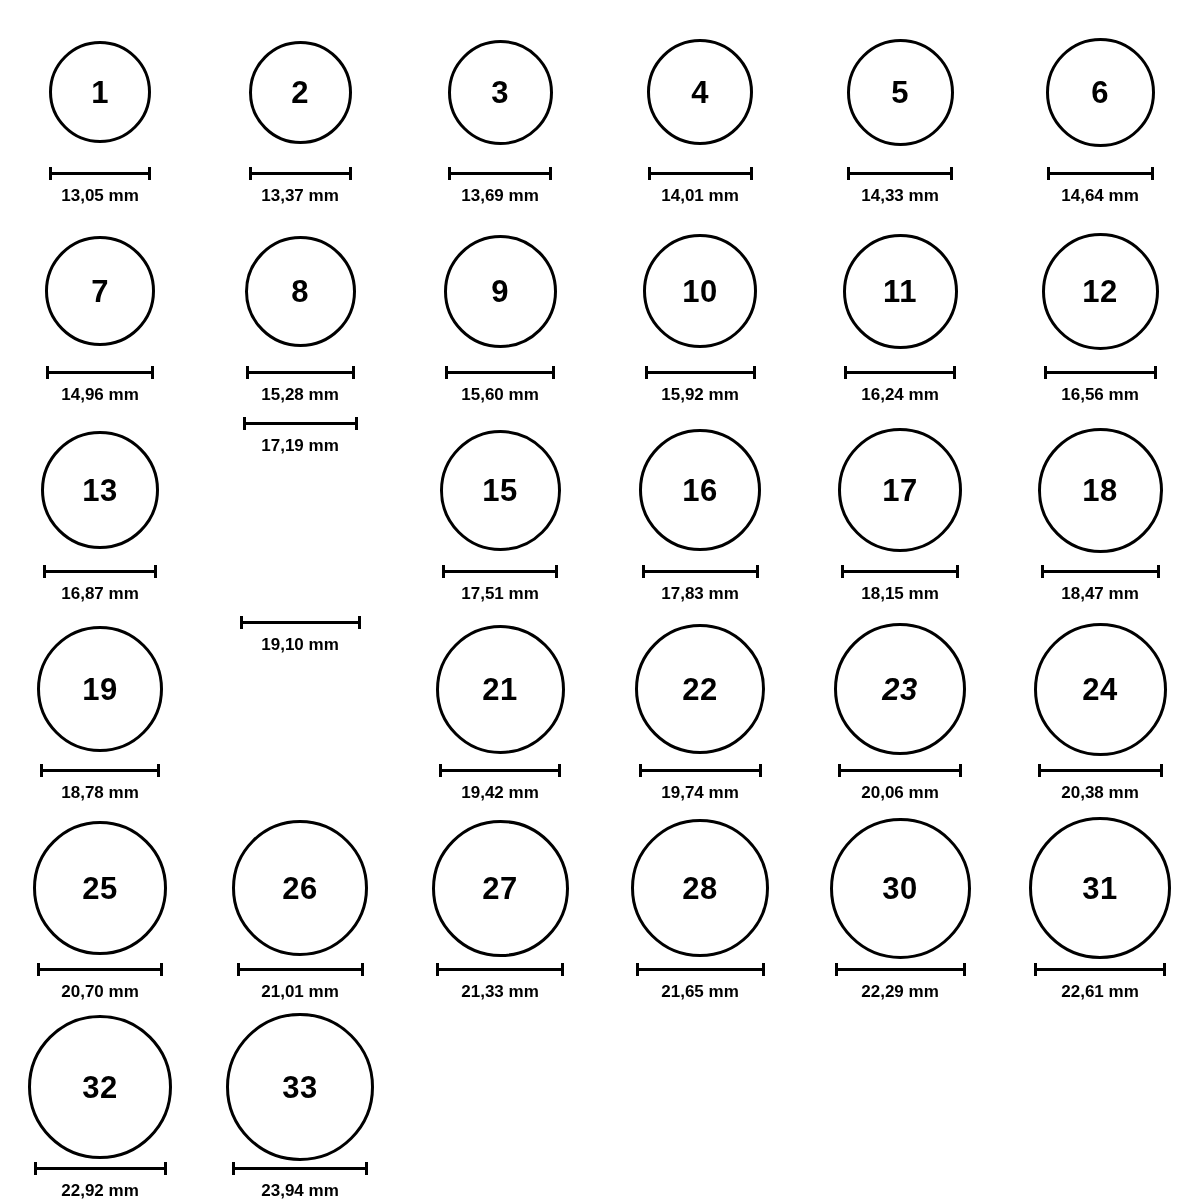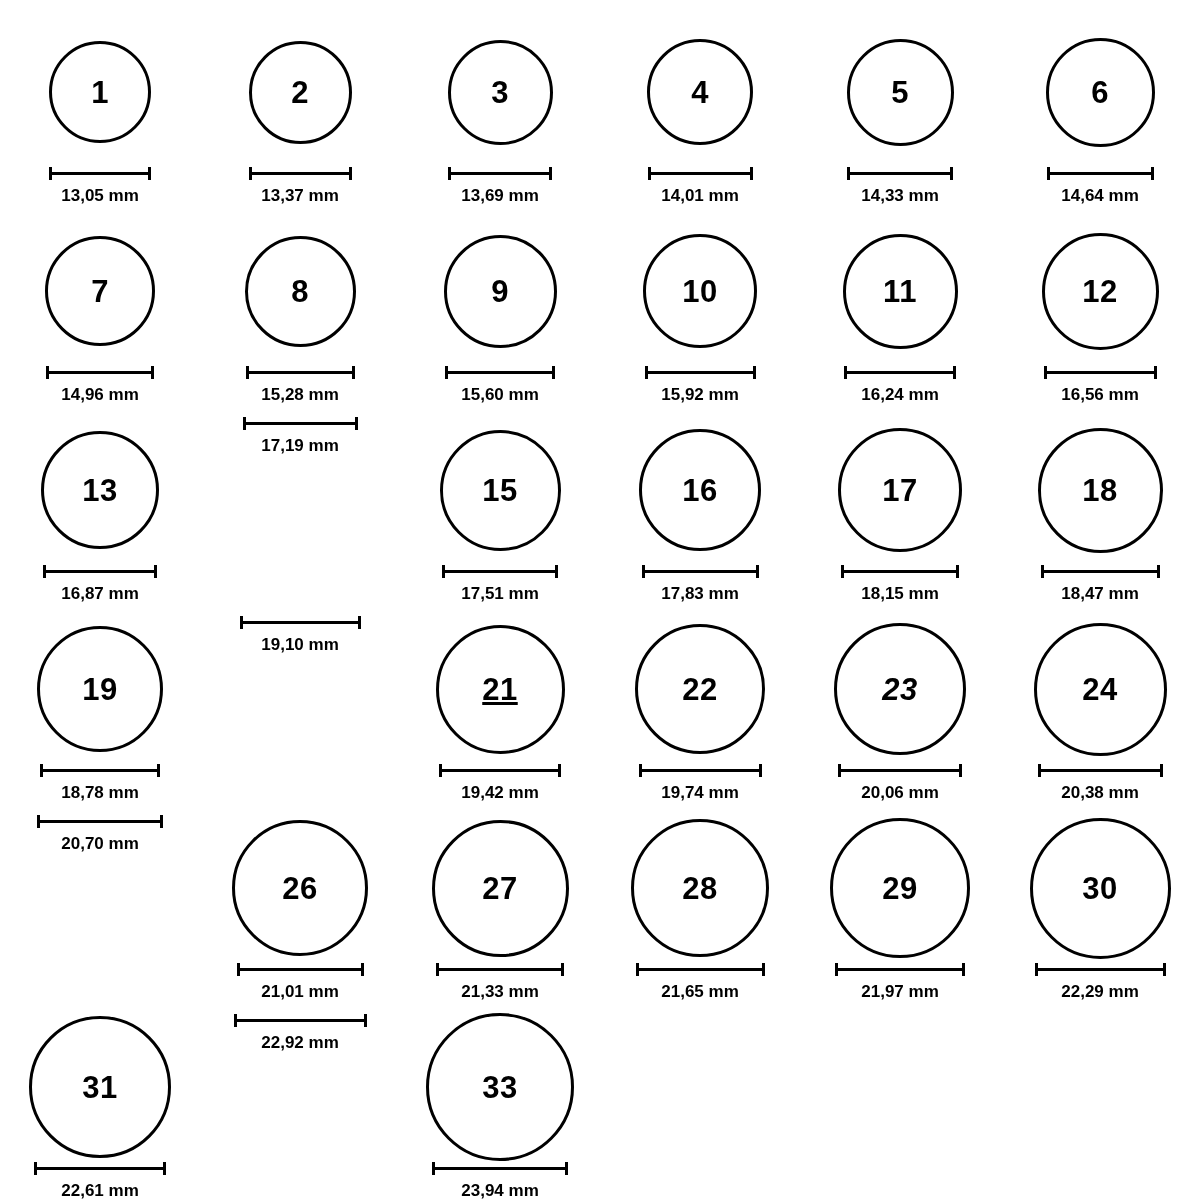--- a/index.html
+++ b/index.html
@@ -339,21 +339,21 @@
       <div class="cell">
         <div class="measure" style="width: 121px;">
           <div class="bar"></div>
           <div class="cap left"></div>
           <div class="cap right"></div>
         </div>
         <div class="mm-label">19,10 mm</div>
       </div>
       <div class="cell">
         <div class="ring-wrap">
-          <div class="ring" style="width: 129px; height: 129px; border-color: rgb(0, 0, 0); text-decoration: underline;">
+          <div class="ring" style="width: 129px; height: 129px; border-color: rgb(0, 0, 0);">
             <div class="ring-number">21</div>
           </div>
         </div>
         <div class="measure" style="width: 122px;">
           <div class="bar"></div>
           <div class="cap left"></div>
           <div class="cap right"></div>
         </div>
         <div class="mm-label">19,42 mm</div>
       </div>
@@ -390,20 +390,25 @@
           </div>
         </div>
         <div class="measure" style="width: 125px;">
           <div class="bar"></div>
           <div class="cap left"></div>
           <div class="cap right"></div>
         </div>
         <div class="mm-label">20,38 mm</div>
       </div>
       <div class="cell">
+        <div class="ring-wrap">
+          <div class="ring" style="width: 134px; height: 134px; border-color: rgb(0, 0, 0);">
+            <div class="ring-number">25</div>
+          </div>
+        </div>
         <div class="measure" style="width: 126px;">
           <div class="bar"></div>
           <div class="cap left"></div>
           <div class="cap right"></div>
         </div>
         <div class="mm-label">20,70 mm</div>
       </div>
       <div class="cell">
         <div class="ring-wrap">
           <div class="ring" style="width: 136px; height: 136px; border-color: rgb(0, 0, 0);">
@@ -438,33 +443,20 @@
         </div>
         <div class="measure" style="width: 129px;">
           <div class="bar"></div>
           <div class="cap left"></div>
           <div class="cap right"></div>
         </div>
         <div class="mm-label">21,65 mm</div>
       </div>
       <div class="cell">
         <div class="ring-wrap">
-          <div class="ring" style="width: 140px; height: 140px; border-color: rgb(0, 0, 0);">
-            <div class="ring-number">29</div>
-          </div>
-        </div>
-        <div class="measure" style="width: 130px;">
-          <div class="bar"></div>
-          <div class="cap left"></div>
-          <div class="cap right"></div>
-        </div>
-        <div class="mm-label">21,97 mm</div>
-      </div>
-      <div class="cell">
-        <div class="ring-wrap">
           <div class="ring" style="width: 141px; height: 141px; border-color: rgb(0, 0, 0);">
             <div class="ring-number">30</div>
           </div>
         </div>
         <div class="measure" style="width: 131px;">
           <div class="bar"></div>
           <div class="cap left"></div>
           <div class="cap right"></div>
         </div>
         <div class="mm-label">22,29 mm</div>
@@ -476,20 +468,25 @@
           </div>
         </div>
         <div class="measure" style="width: 132px;">
           <div class="bar"></div>
           <div class="cap left"></div>
           <div class="cap right"></div>
         </div>
         <div class="mm-label">22,61 mm</div>
       </div>
       <div class="cell">
+        <div class="ring-wrap">
+          <div class="ring" style="width: 144px; height: 144px; border-color: rgb(0, 0, 0);">
+            <div class="ring-number">32</div>
+          </div>
+        </div>
         <div class="measure" style="width: 133px;">
           <div class="bar"></div>
           <div class="cap left"></div>
           <div class="cap right"></div>
         </div>
         <div class="mm-label">22,92 mm</div>
       </div>
       <div class="cell">
         <div class="ring-wrap">
           <div class="ring" style="width: 148px; height: 148px; border-color: rgb(0, 0, 0);">

